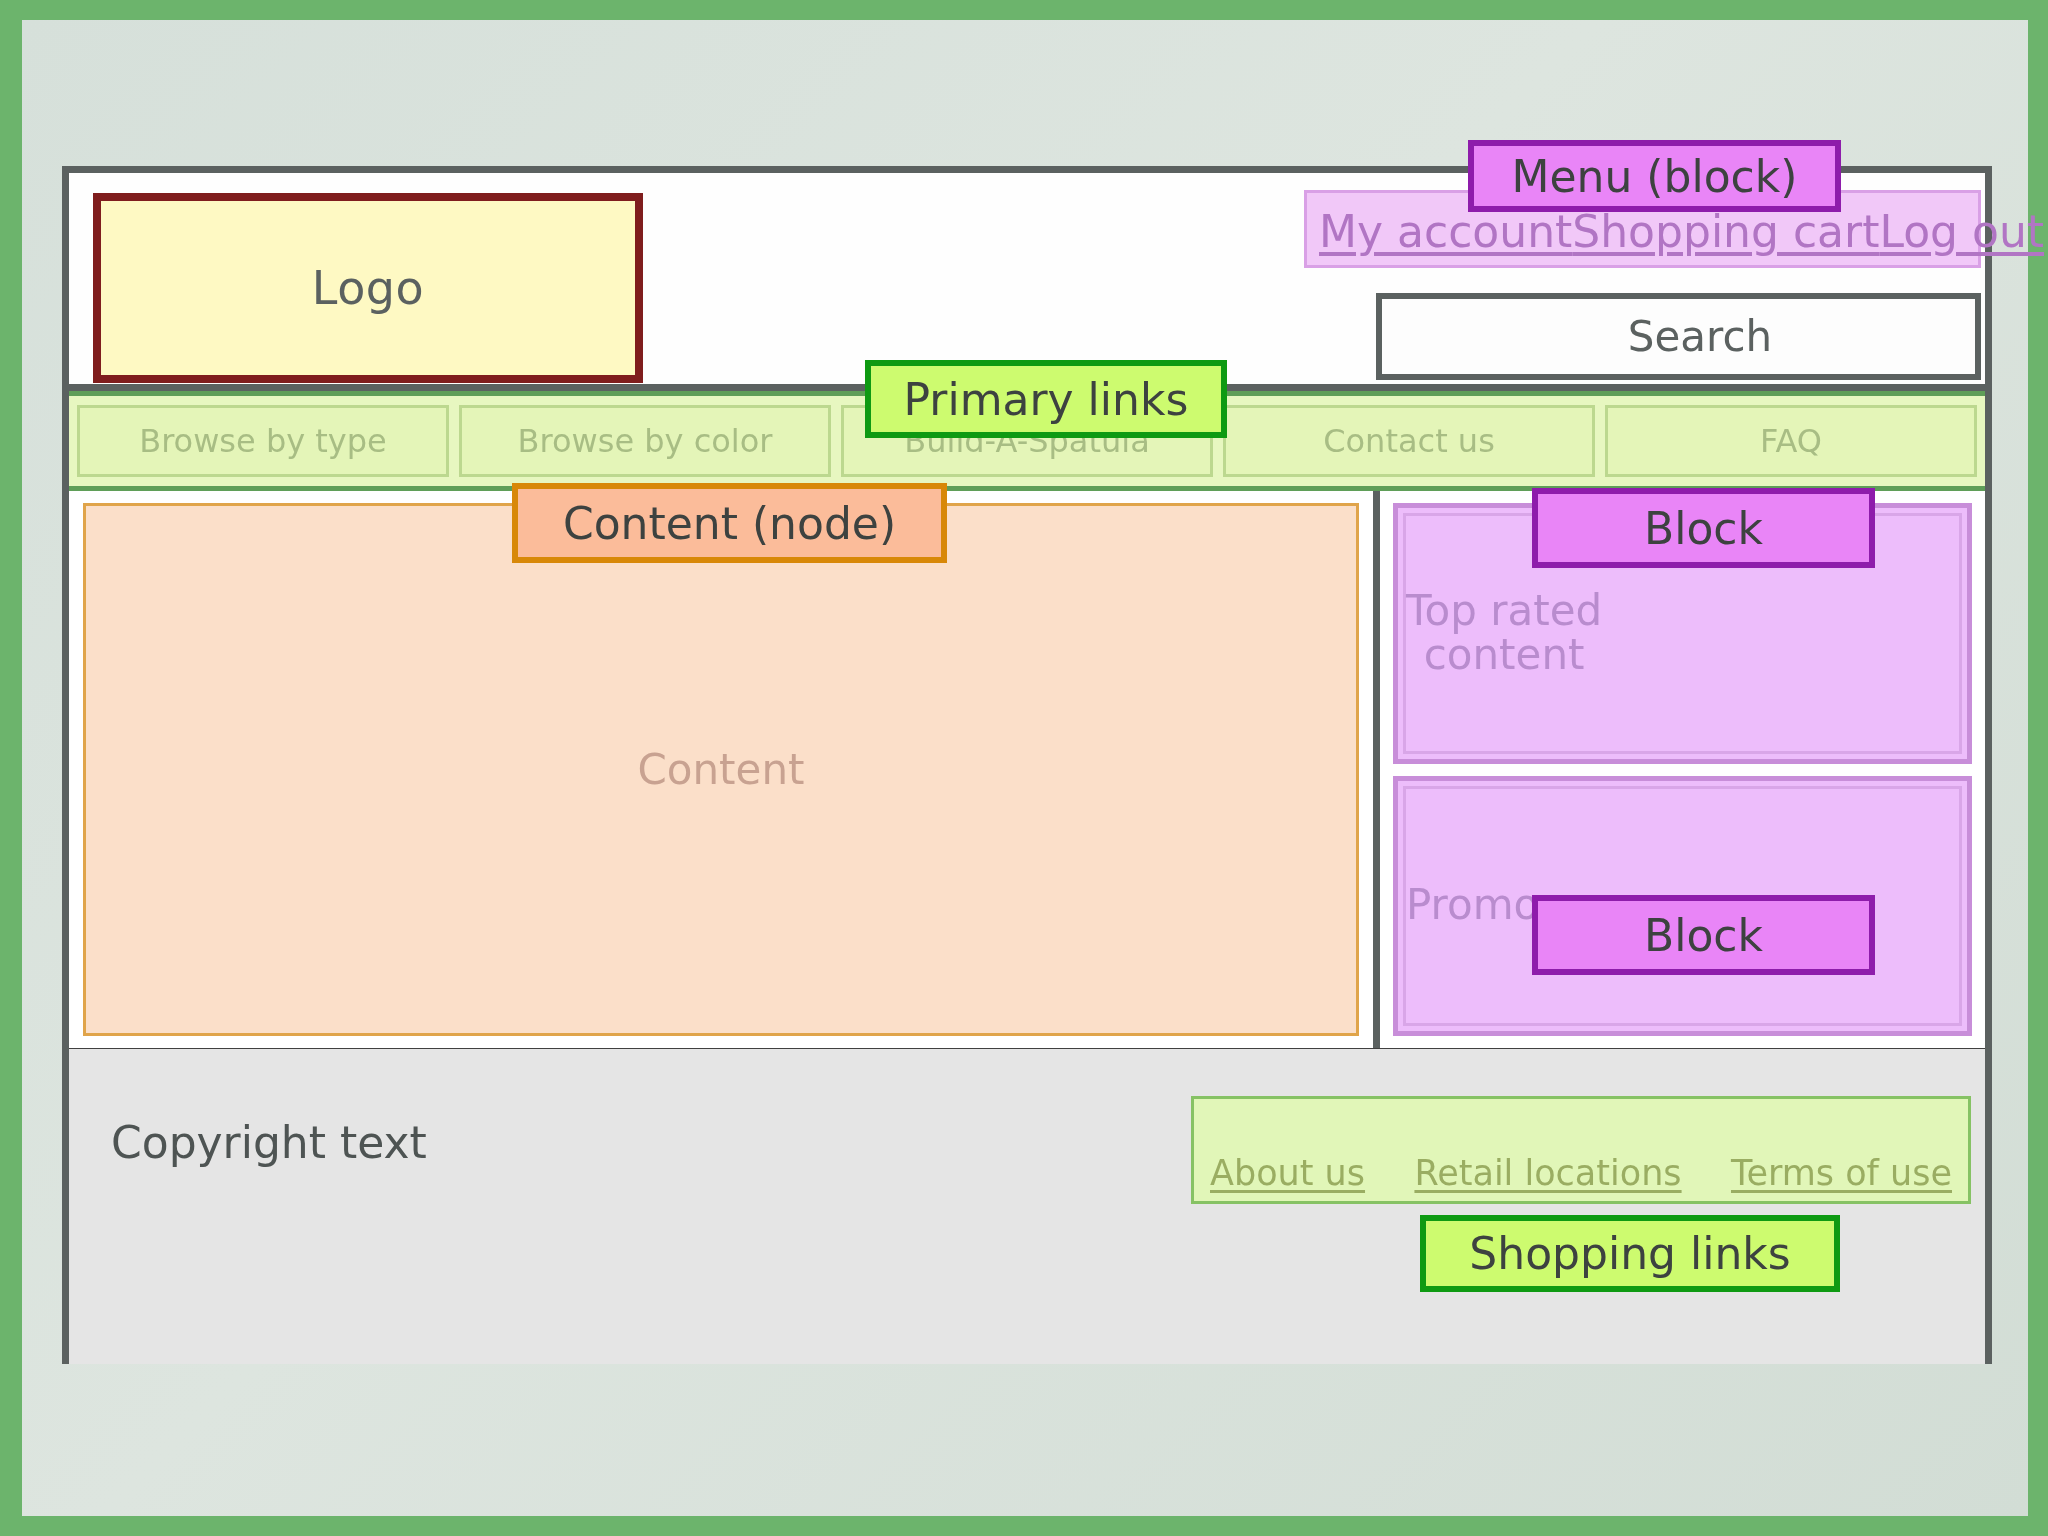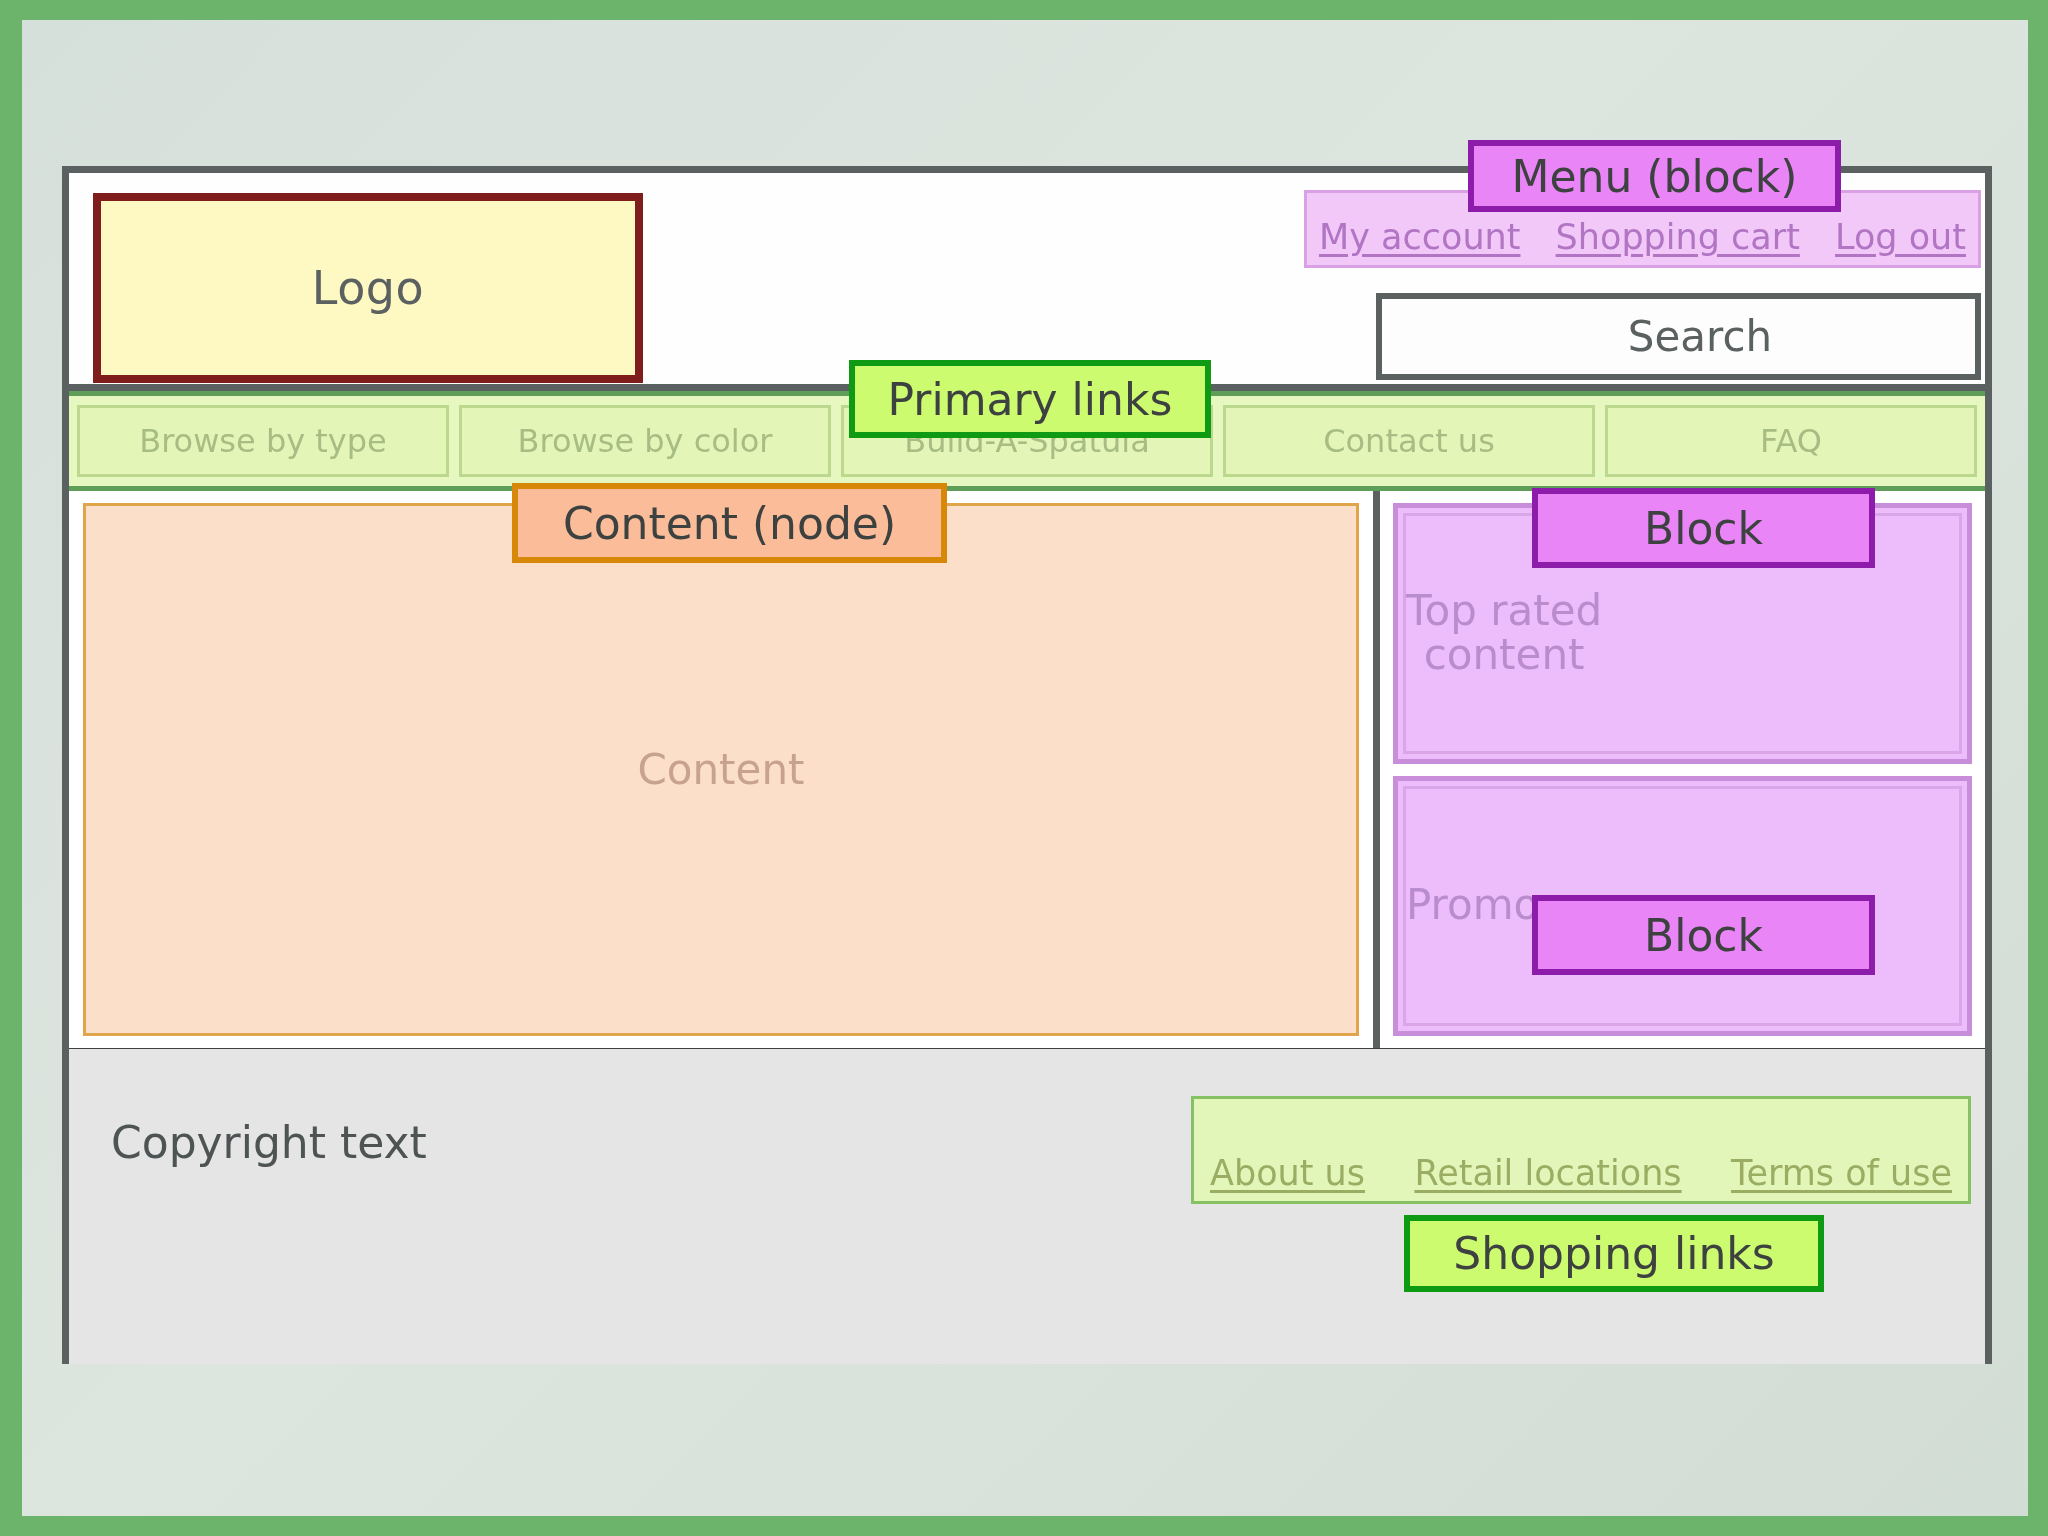--- a/index.html
+++ b/index.html
@@ -55,21 +55,21 @@
   #menu-links-strip {
     position: absolute;
     left: 1235px; top: 17px;
     width: 677px; height: 78px;
     background: #f1c8f8;
     border: 3px solid #d9a0e6;
     display: flex; align-items: flex-end; justify-content: space-between;
     padding: 0 12px 8px 12px;
   }
   #menu-links-strip a {
-    font-size: 35px;
+    font-size: 44px;
     color: #b175c4;
     text-decoration: underline;
     text-underline-offset: 5px;
     white-space: nowrap;
   }
 
   #search-box {
     position: absolute;
     left: 1307px; top: 120px;
     width: 605px; height: 87px;
@@ -190,20 +190,21 @@
     z-index: 50;
     white-space: nowrap;
   }
   .callout-purple {
     background: #e985f7;
     border: 6px solid #8e1cab;
   }
   .callout-green {
     background: #cdfb6f;
     border: 6px solid #0e9a12;
+    margin-left: 16px;
   }
   .callout-orange {
     background: #fbbc9a;
     border: 6px solid #d88808;
   }
 
   #callout-menu-block { left: 1468px; top: 140px; width: 373px; height: 72px; }
   #callout-primary-links { left: 849px; top: 360px; width: 362px; height: 78px; }
   #callout-content-node { left: 512px; top: 483px; width: 435px; height: 80px; }
   #callout-block-1 { left: 1532px; top: 488px; width: 343px; height: 80px; }

